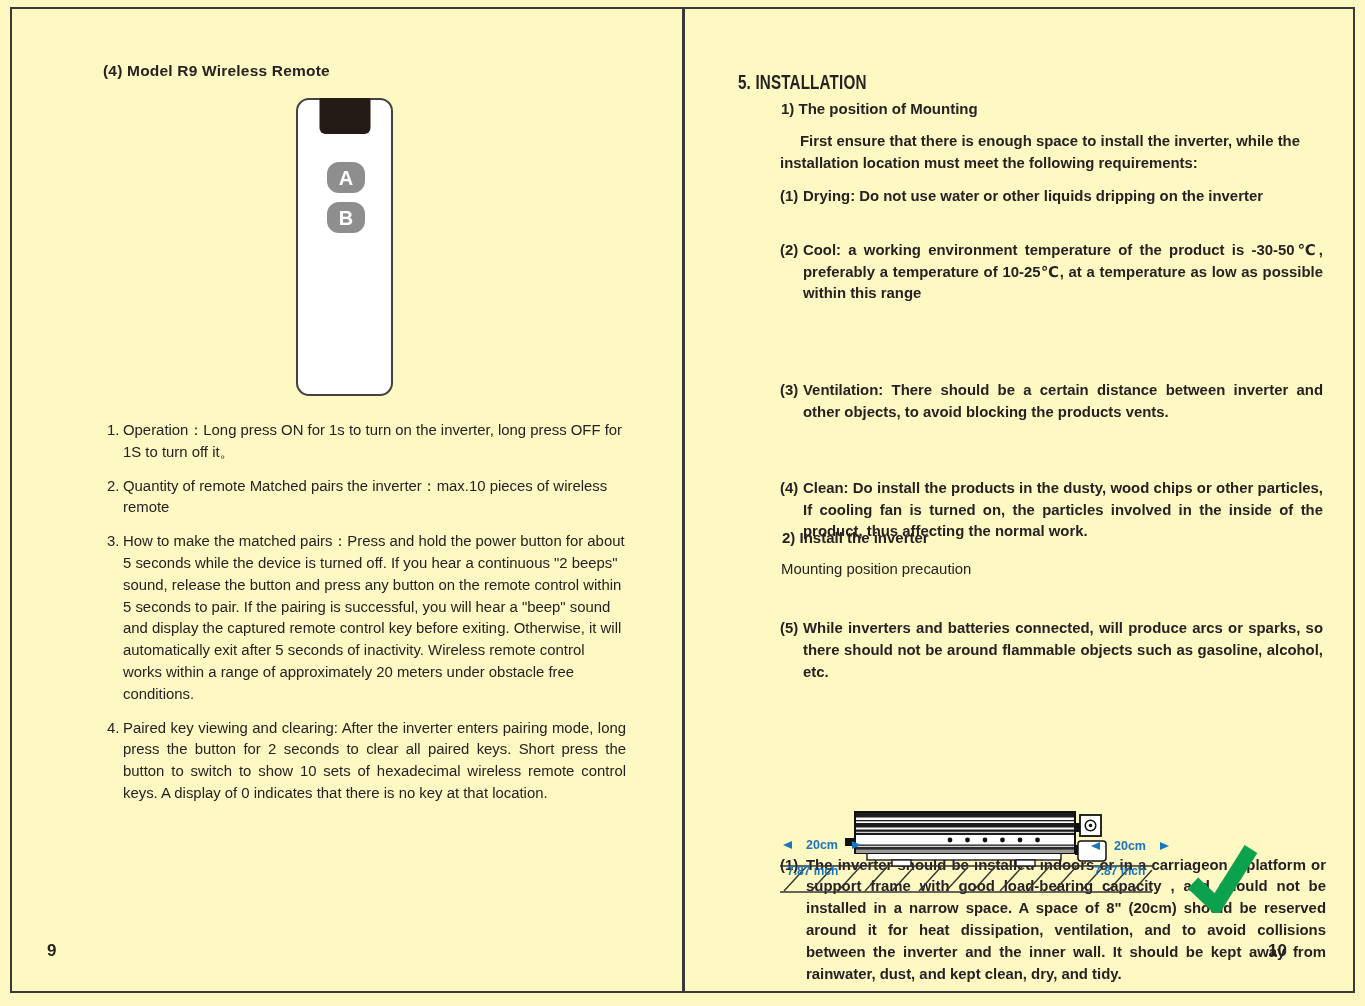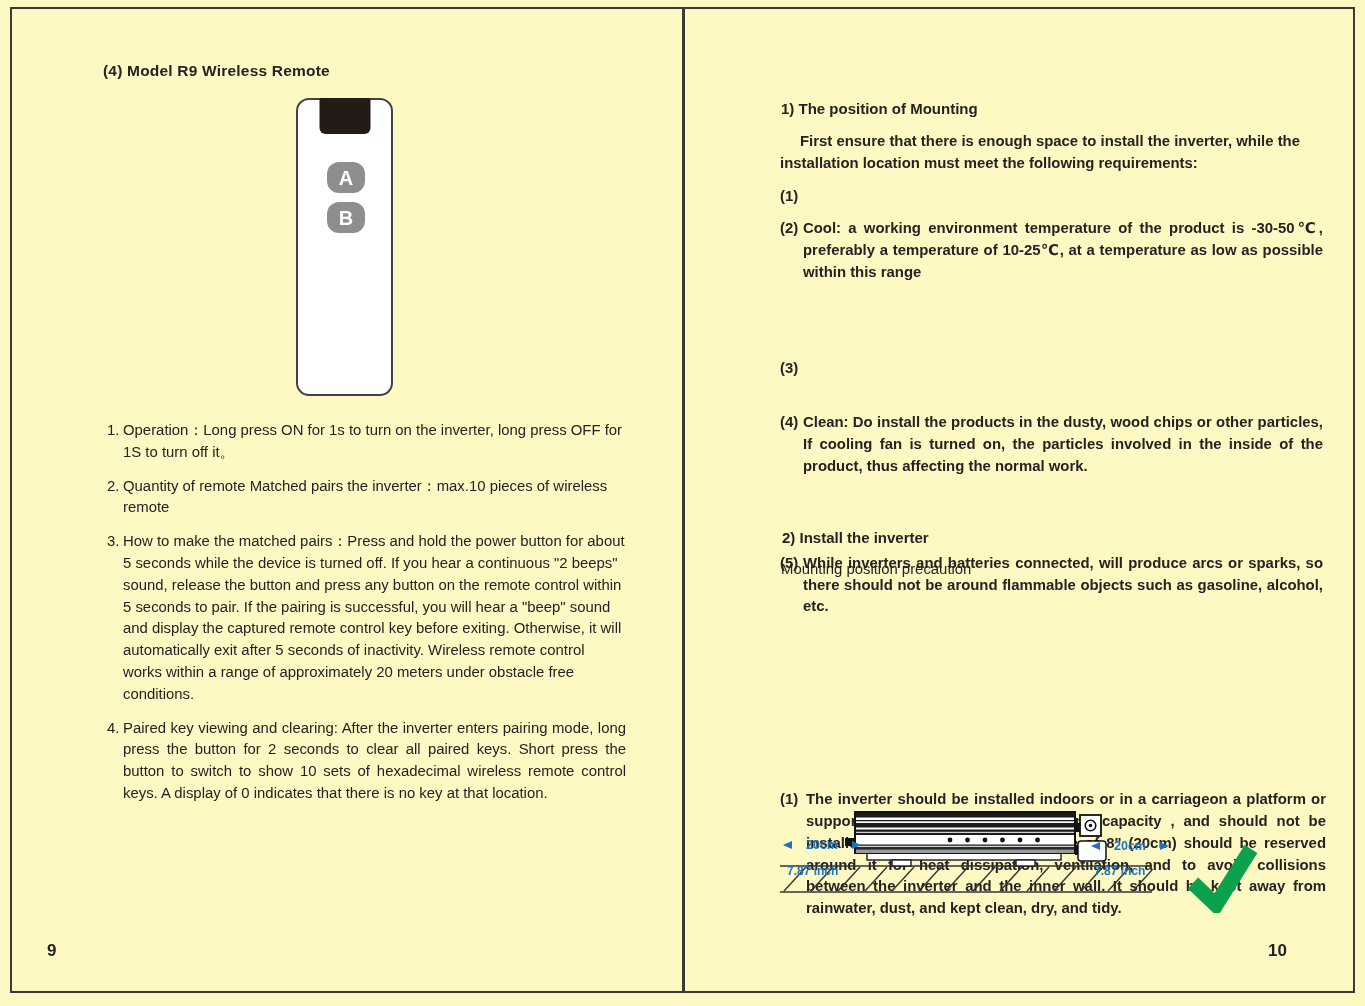--- a/index.html
+++ b/index.html
@@ -93,34 +93,39 @@
       <span class="txt">How to make the matched pairs：Press and hold the power button for about 5 seconds while the device is turned off. If you hear a continuous "2 beeps" sound, release the button and press any button on the remote control within 5 seconds to pair. If the pairing is successful, you will hear a "beep" sound and display the captured remote control key before exiting. Otherwise, it will automatically exit after 5 seconds of inactivity. Wireless remote control works within a range of approximately 20 meters under obstacle free conditions.</span>
     </li>
     <li class="j">
       <span class="num">4.</span>
       <span class="txt">Paired key viewing and clearing: After the inverter enters pairing mode, long press the button for 2 seconds to clear all paired keys. Short press the button to switch to show 10 sets of hexadecimal wireless remote control keys. A display of 0 indicates that there is no key at that location.</span>
     </li>
   </ol>
 
   <div class="pagenum pn-left">9</div>
 
+  <h1 class="rp-title">
+    <span class="condensed">5. INSTALLATION</span>
+  </h1>
 
   <h3 class="sub-h h-mounting">1) The position of Mounting</h3>
 
   <p class="rp-par intro j">First ensure that there is enough space to install the inverter, while the installation location must meet the following requirements:</p>
 
   <p class="rp-par item mi-0">
     <span class="num">(1)</span>
+    <span>Drying: Do not use water or other liquids dripping on the inverter</span>
   </p>
   <p class="rp-par item j mi-1">
     <span class="num">(2)</span>
     <span>Cool: a working environment temperature of the product is -30-50℃, preferably a temperature of 10-25℃, at a temperature as low as possible within this range</span>
   </p>
   <p class="rp-par item j mi-2">
     <span class="num">(3)</span>
+    <span>Ventilation: There should be a certain distance between inverter and other objects, to avoid blocking the products vents.</span>
   </p>
   <p class="rp-par item j mi-3">
     <span class="num">(4)</span>
     <span>Clean: Do install the products in the dusty, wood chips or other particles, If cooling fan is turned on, the particles involved in the inside of the product, thus affecting the normal work.</span>
   </p>
   <p class="rp-par item j mi-4">
     <span class="num">(5)</span>
     <span>While inverters and batteries connected, will produce arcs or sparks, so there should not be around flammable objects such as gasoline, alcohol, etc.</span>
   </p>
 

